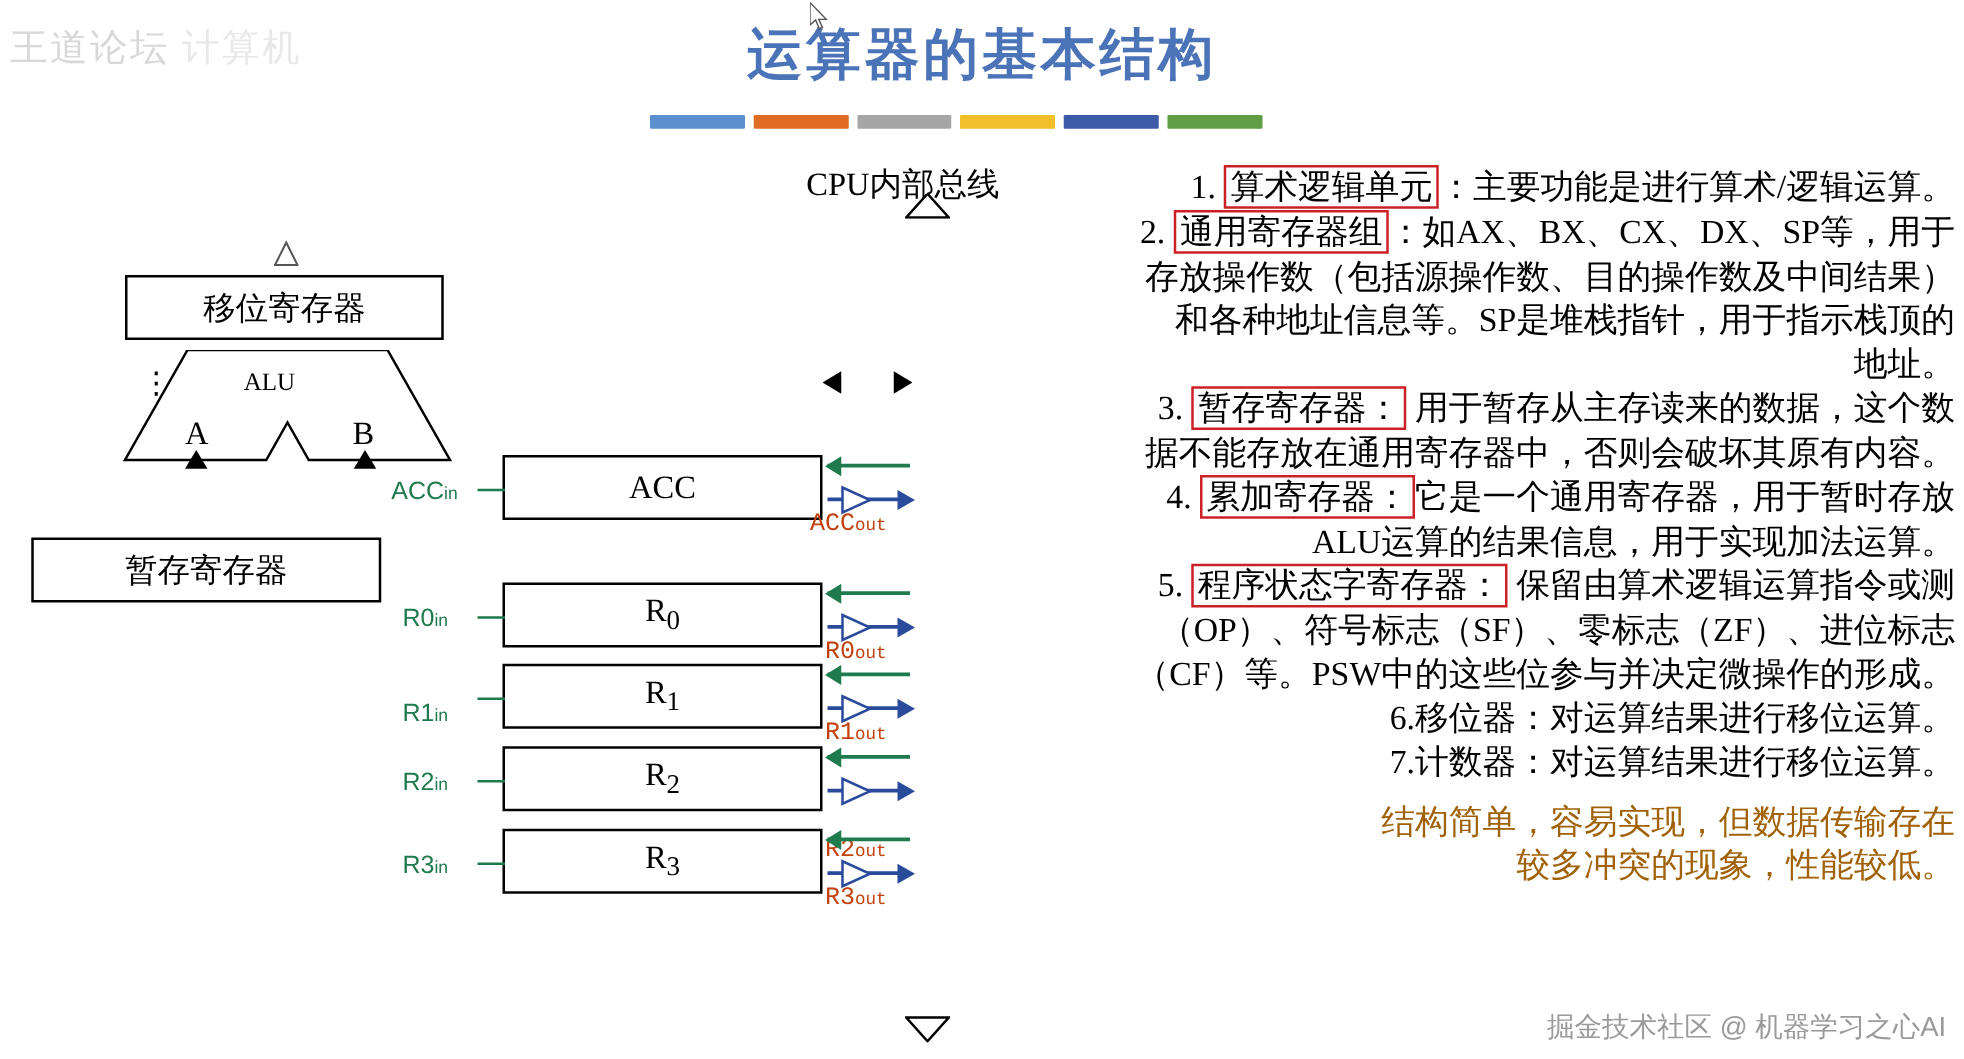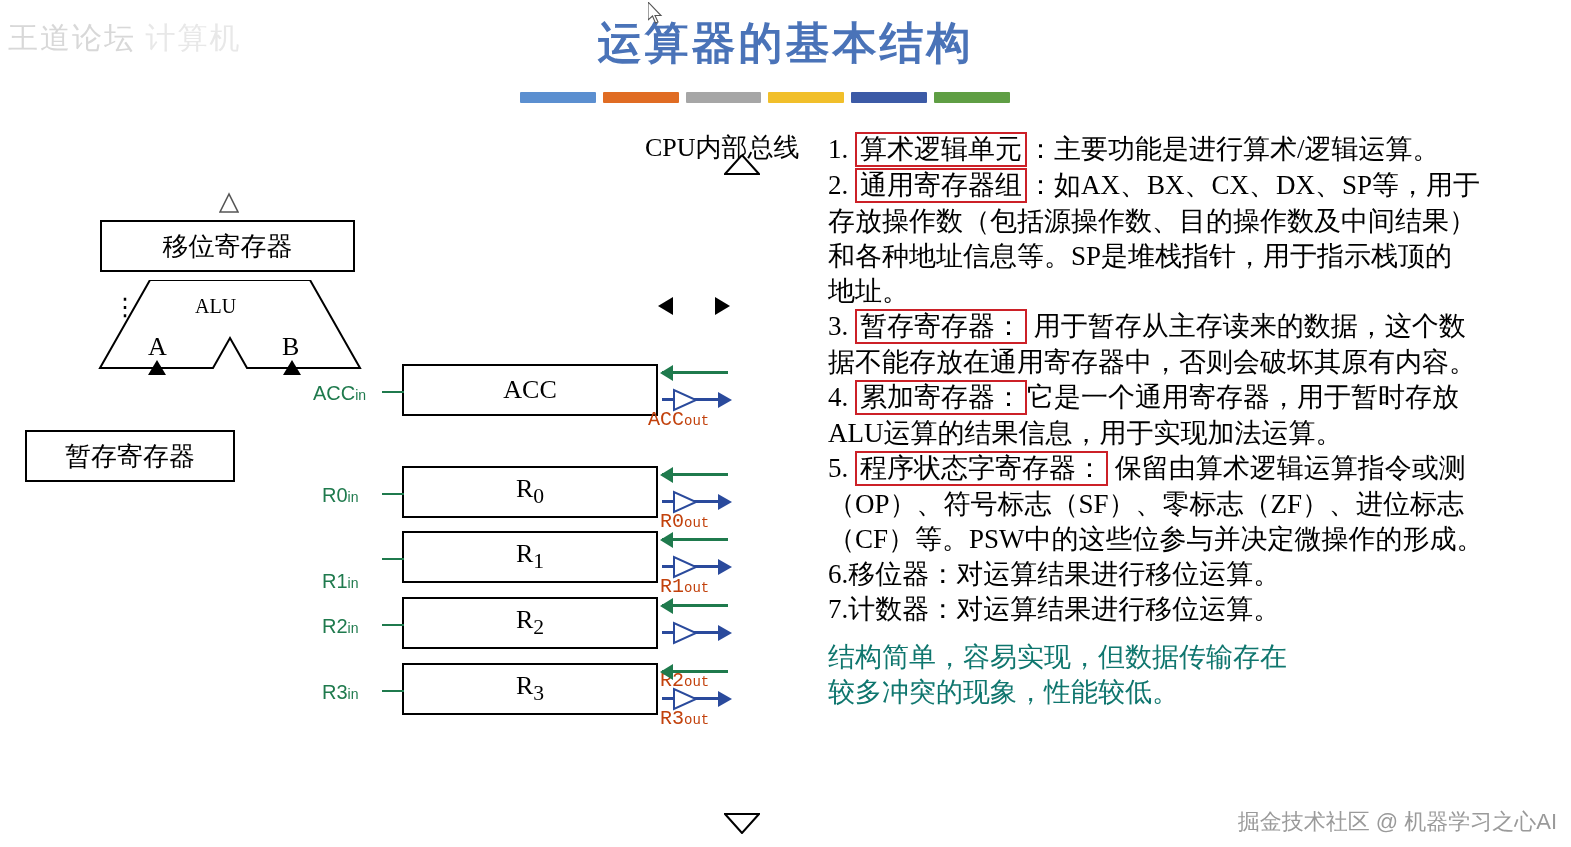--- a/index.html
+++ b/index.html
@@ -88,30 +88,31 @@
     white-space: nowrap;
   }
 
   
   #text-column {
     left: 828px; top: 132px;
     width: 736px;
     font-size: 27px;
     line-height: 1.26;
     font-family: "Liberation Serif", "DejaVu Serif", serif;
+    text-align: right;
   }
   #text-column .item { margin-bottom: 1px; }
   .hl {
     border: 2px solid #cc2027;
     padding: 0 3px;
     display: inline-block;
     line-height: 1.15;
   }
   #summary {
-    color: #0f766e;
+    color: #a16207;
     font-size: 27px;
     line-height: 1.3;
     margin-top: 14px;
   }
 </style>
 </head>
 <body>
 
 <div class="abs" id="watermark-left">
   <span>王道论坛</span>
@@ -160,21 +161,21 @@
     <polygon points="55,0 215,0 265,88 152,88 135,58 118,88 5,88" fill="#ffffff" stroke="#000" stroke-width="2"></polygon>
   </svg>
   <div class="abs" style="left:195px; top:185px; font-size:20px;">ALU</div>
   <div class="abs" style="left:148px; top:222px; font-size:26px;">A</div>
   <div class="abs" style="left:282px; top:222px; font-size:26px;">B</div>
 
   <div class="abs" style="left:113px; top:185px; font-size:24px; line-height:1;">⋮</div>
   <div class="abs hline" style="left:98px; top:178px; width:48px;"></div>
   <div class="abs hline" style="left:98px; top:222px; width:40px;"></div>
 
-  <div class="box" style="left:25px; top:320px; width:210px; height:52px;">
+  <div class="box" style="left:25px; top:320px; width:280px; height:52px;">
     <span>暂存寄存器</span>
   </div>
 
   <div class="abs vline" style="left:155px; top:262px; height:58px; width:3px;"></div>
   <svg class="abs" style="left:147px; top:250px;" width="20" height="16" viewBox="0 0 20 16">
     <polygon points="10,0 1,15 19,15" fill="#000"></polygon>
   </svg>
 
   <div class="abs vline" style="left:290px; top:262px; height:388px; width:3px;"></div>
   <svg class="abs" style="left:282px; top:250px;" width="20" height="16" viewBox="0 0 20 16">
@@ -235,21 +236,21 @@
   <svg class="abs" style="left:716px; top:383px;" width="16" height="18" viewBox="0 0 16 18">
       <polygon points="16,9 2,1 2,17" fill="#2a4a9c"></polygon>
     </svg>
   <div class="reg-label out-label" style="left:660px; top:400px;">
     <span>R0</span><span class="sub">out</span>
   </div>
 
   <div class="box" style="left:402px; top:421px; width:256px; height:52px;">
     <span><span>R</span><sub>1</sub></span>
   </div>
-  <div class="reg-label in-label" style="left:322px; top:460px;">
+  <div class="reg-label in-label" style="left:322px; top:450px;">
     <span>R1</span><span class="sub">in</span>
   </div>
   <div class="abs hline" style="left:382px; top:448px; width:22px; background:#1f7a4d;"></div>
   <div class="abs" style="left:662px; top:428px; width:66px; height:3px; background:#1f7a4d;"></div>
   <svg class="abs" style="left:660px; top:421px;" width="14" height="18" viewBox="0 0 14 18">
       <polygon points="0,9 13,1 13,17" fill="#1f7a4d"></polygon>
     </svg>
   <div class="abs" style="left:662px; top:455px; width:66px; height:3px; background:#2a4a9c;"></div>
   <svg class="abs" style="left:672px; top:445px;" width="28" height="24" viewBox="0 0 28 24">
       <polygon points="2,2 2,22 24,12" fill="#ffffff" stroke="#2a4a9c" stroke-width="2"></polygon>

